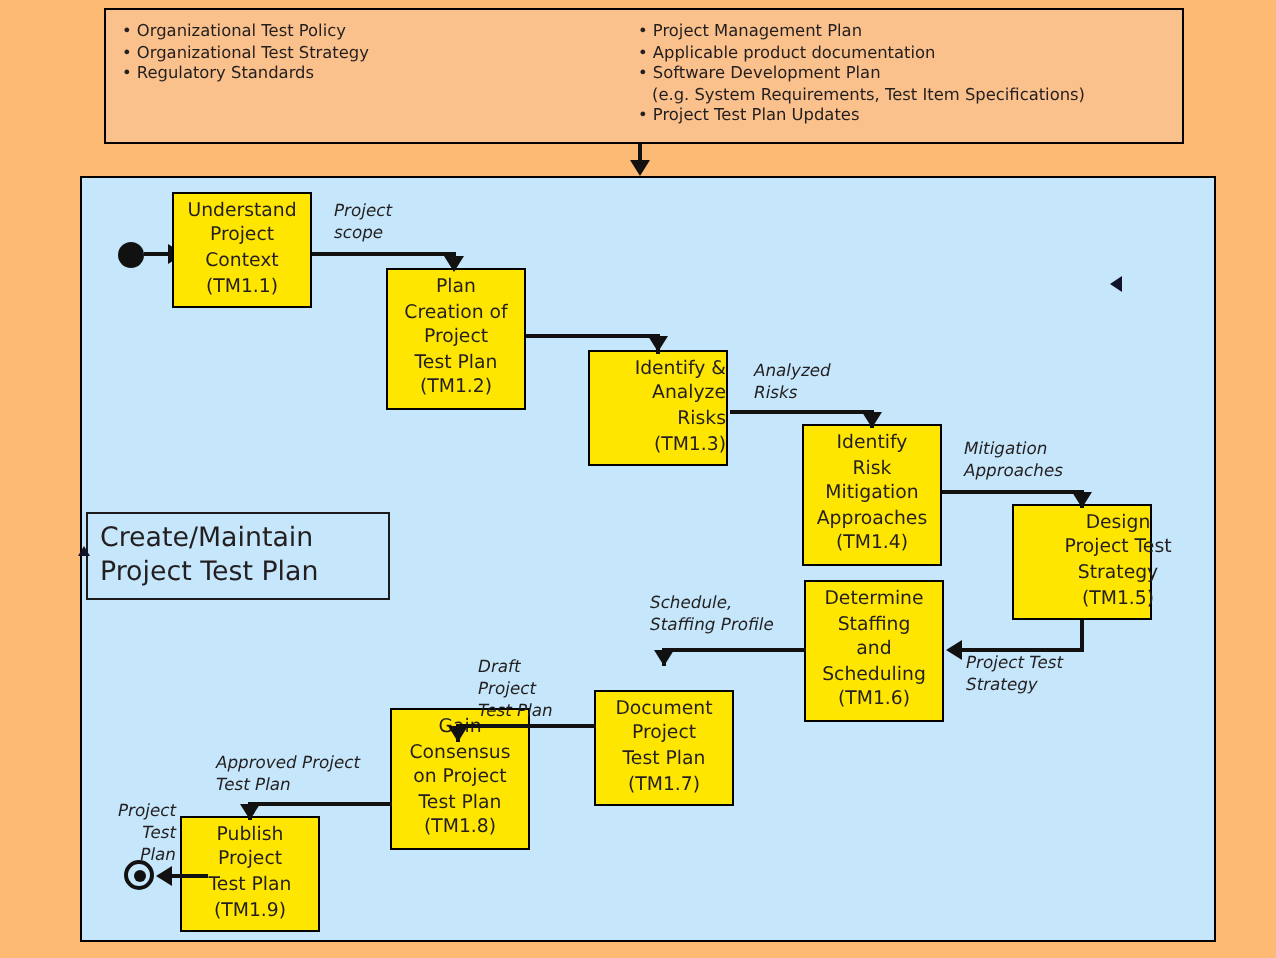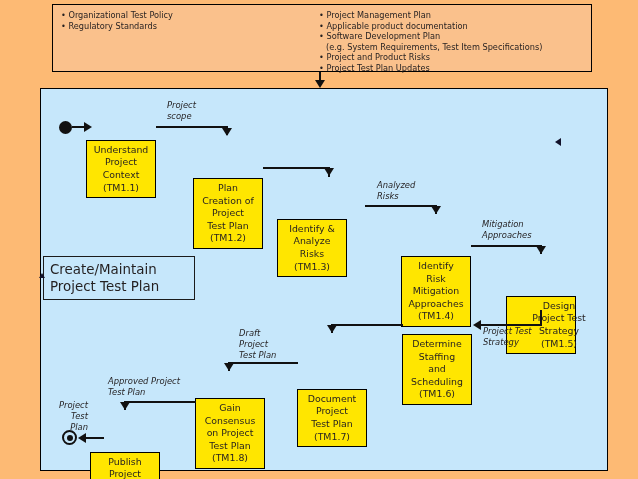--- a/index.html
+++ b/index.html
@@ -78,21 +78,20 @@
     box-sizing: border-box;
     display: flex;
     flex-direction: column;
     align-items: center;
     justify-content: center;
     font-size: 9.4px;
     line-height: 12.6px;
     color: #231f20;
     text-align: center;
     white-space: nowrap;
-    margin-top: 44px;
   }
   .act span { display: block; }
 
   
   .flow-label {
     position: absolute;
     font-size: 8.4px;
     line-height: 10.8px;
     font-style: italic;
     color: #231f20;
@@ -168,28 +167,28 @@
   }
 </style>
 </head>
 <body>
 
 <div id="canvas">
 
   <div id="inputs-banner">
     <div class="bullet-col" id="left-bullets">
       <span class="bullet-line">• Organizational Test Policy</span>
+      <span class="bullet-line">• Organizational Test Strategy</span>
       <span class="bullet-line">• Regulatory Standards</span>
     </div>
     <div class="bullet-col" id="right-bullets">
       <span class="bullet-line">• Project Management Plan</span>
       <span class="bullet-line">• Applicable product documentation</span>
       <span class="bullet-line">• Software Development Plan</span>
       <span class="bullet-line indent">(e.g. System Requirements, Test Item Specifications)</span>
-      <span class="bullet-line">• Project and Product  Risks</span>
       <span class="bullet-line">• Project Test Plan Updates</span>
     </div>
   </div>
 
   <div class="vline" style="left:319px; top:72px; height:10px;"></div>
   <div class="arrow-down" style="left:315px; top:80px;"></div>
 
   <div id="activity-panel"></div>
 
   <div id="panel-title">
@@ -212,21 +211,21 @@
   </div>
 
   <div class="act" style="left:193px; top:134px; width:70px; height:71px;">
     <span>Plan</span>
     <span>Creation of</span>
     <span>Project</span>
     <span>Test Plan</span>
     <span>(TM1.2)</span>
   </div>
 
-  <div class="act" style="left:277px; top:175px; width:70px; height:58px;">
+  <div class="act" style="left:294px; top:175px; width:70px; height:58px;align-items:flex-end;">
     <span>Identify  &amp;</span>
     <span>Analyze</span>
     <span>Risks</span>
     <span>(TM1.3)</span>
   </div>
 
   <div class="act" style="left:401px; top:212px; width:70px; height:71px;">
     <span>Identify</span>
     <span>Risk</span>
     <span>Mitigation</span>
@@ -321,20 +320,24 @@
   <div class="flow-label" style="left:482px; top:219px;">
     <span>Mitigation</span>
     <span>Approaches</span>
   </div>
 
   <div class="flow-label" style="left:483px; top:326px;">
     <span>Project Test</span>
     <span>Strategy</span>
   </div>
 
+  <div class="flow-label" style="left:325px; top:296px;">
+    <span>Schedule,</span>
+    <span>Staffing Profile</span>
+  </div>
 
   <div class="flow-label" style="left:239px; top:328px;">
     <span>Draft</span>
     <span>Project</span>
     <span>Test Plan</span>
   </div>
 
   <div class="flow-label" style="left:108px; top:376px;">
     <span>Approved Project</span>
     <span>Test Plan</span>

